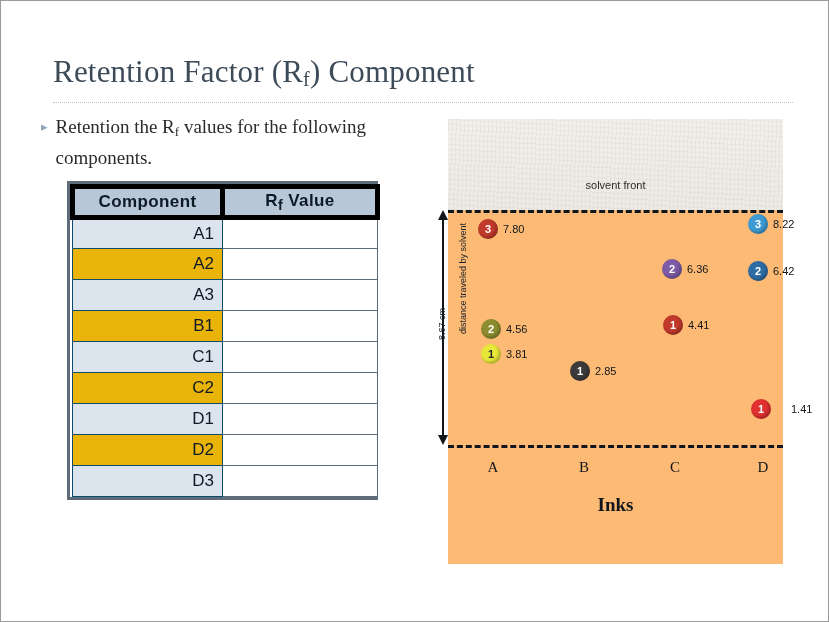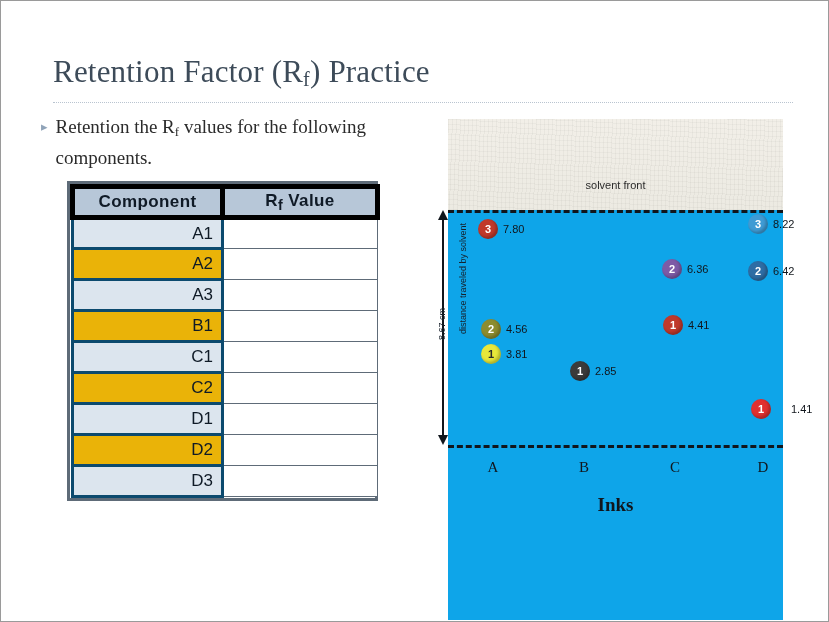--- a/index.html
+++ b/index.html
@@ -95,41 +95,41 @@
     color: #0f1a26;
     font-weight: bold;
     border: 5px solid #000000;
     text-align: center;
     letter-spacing: 0.4px;
   }
   table.rf-table td.comp {
     background: #dce5ee;
     text-align: right;
     padding-right: 8px;
-    border: 3px solid #0c4a6e;
+    border: 1px solid #0c4a6e;
     color: #0f1a26;
   }
   table.rf-table tr.alt td.comp {
     background: #eab308;
   }
   table.rf-table td.val {
     background: #ffffff;
     border: 1px solid #5e6b78;
   }
   .col-comp { width: 150px; }
   .col-val  { width: 155px; }
 
   
   .figure {
     position: absolute;
     left: 447px;
     top: 118px;
     width: 335px;
-    height: 501px;
-    background: #0ea5e9;
+    height: 445px;
+    background: #fdba74;
     box-sizing: border-box;
   }
   .paper-top {
     position: absolute;
     left: 0;
     top: 0;
     width: 100%;
     height: 91px;
     background:
       repeating-linear-gradient(92deg, rgba(0,0,0,0.035) 0 1px, rgba(255,255,255,0) 1px 4px),
@@ -228,21 +228,21 @@
     color: #11161c;
     font-family: "Liberation Serif", serif;
   }
 </style>
 </head>
 <body>
 
 <div class="slide">
 
   <div class="title">
-    <span>Retention Factor (R</span><span class="sub">f</span><span>) Practice</span>
+    <span>Retention Factor (R</span><span class="sub">f</span><span>) Component</span>
   </div>
   <div class="title-rule"></div>
 
   <div class="bullet-row">
     <span class="bullet-marker">▸</span>
     <span class="bullet-text"><span>Retention the R</span><span class="sub">f</span><span> values for the following components.</span></span>
   </div>
 
   <div class="table-wrap">
     <table class="rf-table">

